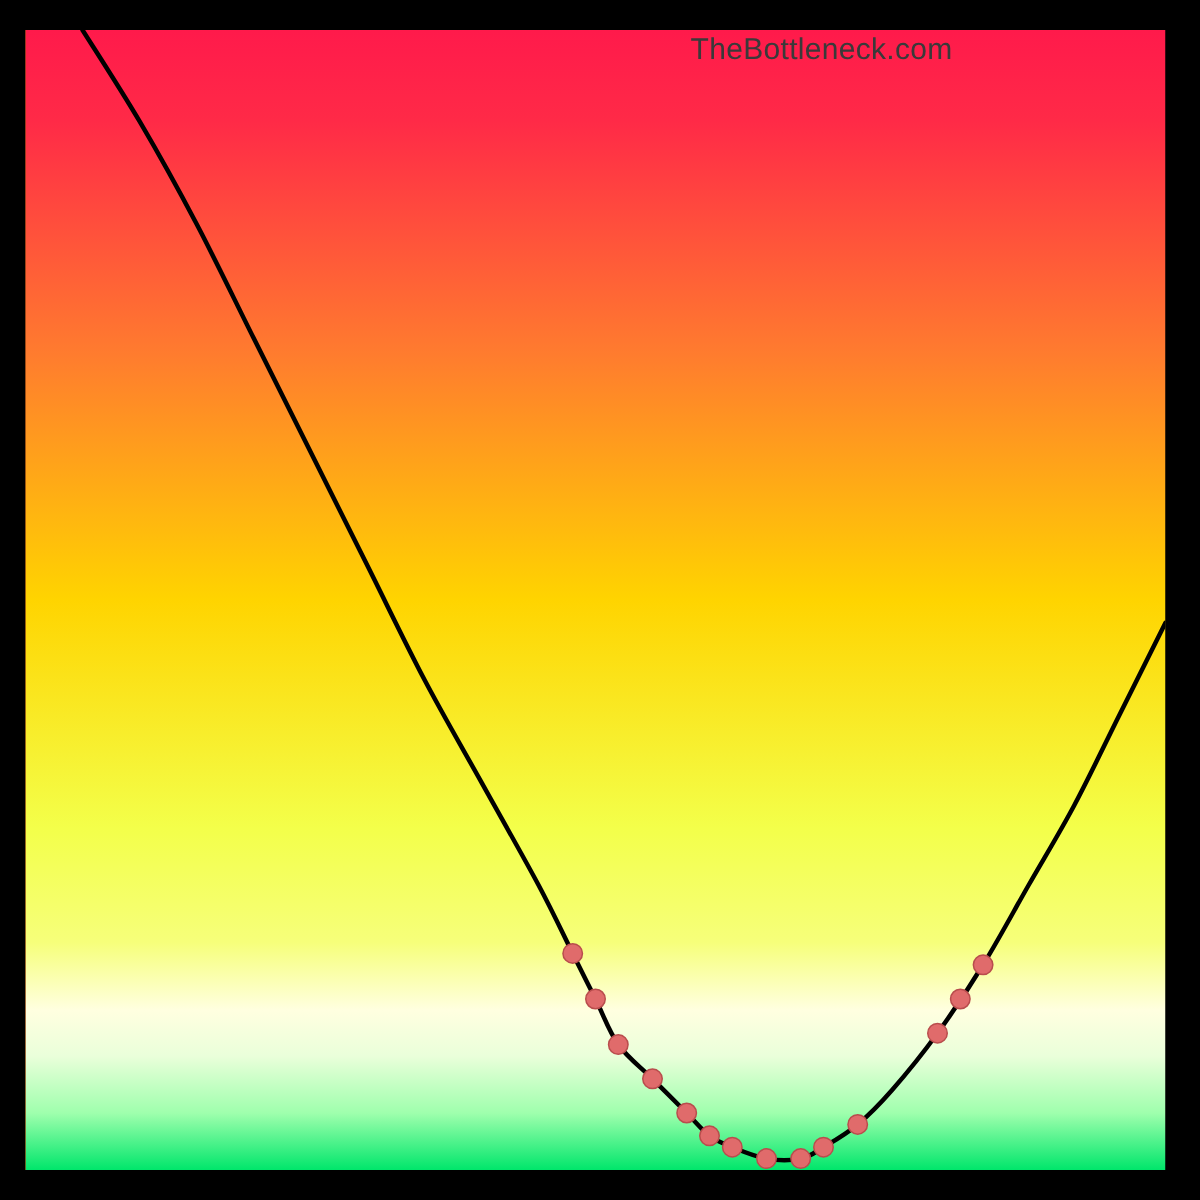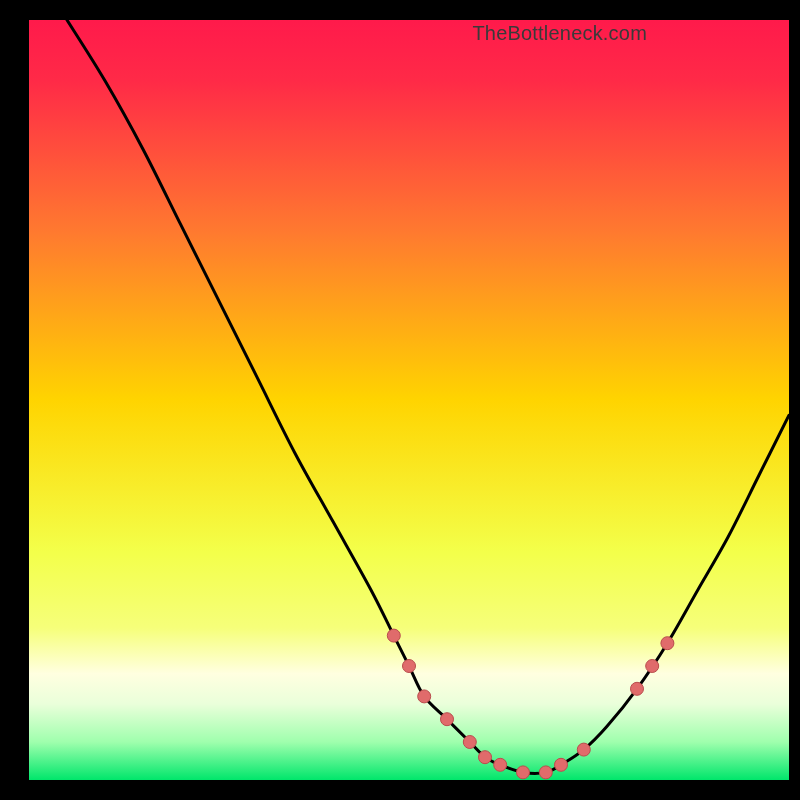--- a/index.html
+++ b/index.html
@@ -1,16 +1,16 @@
 <!DOCTYPE html>
 <html><head>
 <meta charset="utf-8">
 <style>
   html,body{margin:0;padding:0;width:800px;height:800px;background:#000;overflow:hidden;font-family:Arial,Helvetica,sans-serif}
-  .frame{position:absolute;left:29px;top:20px;width:624px;height:760px;background:#f97316}
+  .frame{position:absolute;left:17px;top:20px;width:624px;height:760px;background:#f97316}
   .plot{position:absolute;left:0;top:0;width:760px;height:760px}
   .watermark{position:absolute;top:2px;right:6px;color:#3a3a3a;font-size:20px;font-weight:500;letter-spacing:.2px}
 </style>
 </head>
 <body>
 
 <div class="frame">
   <svg class="plot" viewBox="0 0 760 760">
     <defs>
       <linearGradient id="bg" x1="0" y1="0" x2="0" y2="1">

